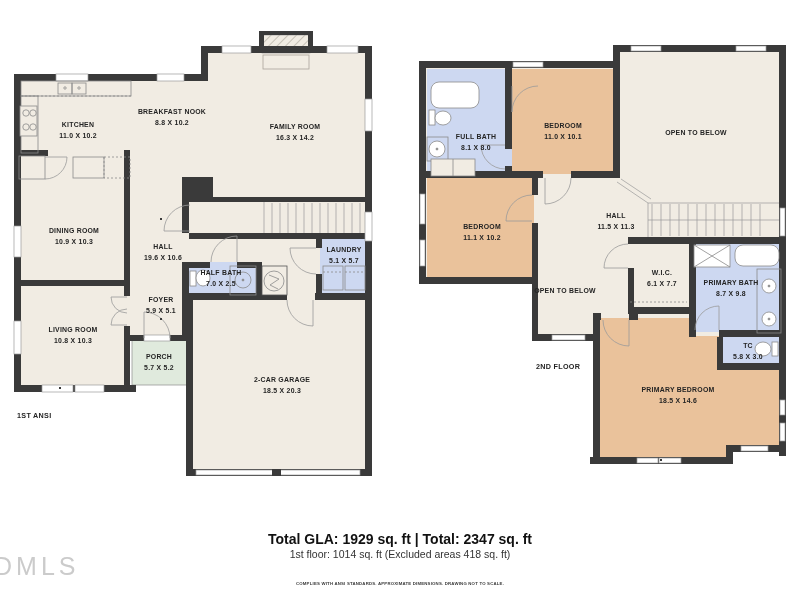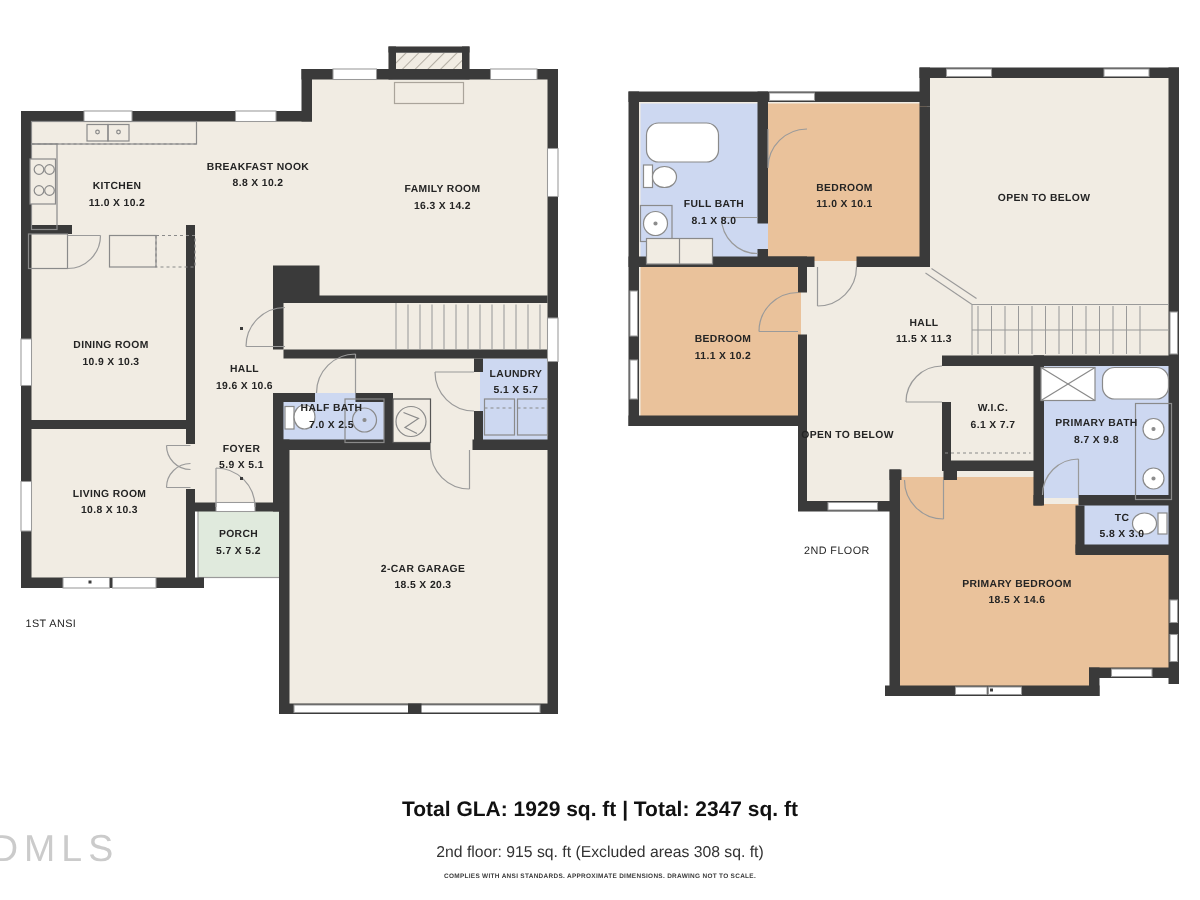--- a/index.html
+++ b/index.html
@@ -4,21 +4,21 @@
 <style>
   html,body{margin:0;padding:0;background:#ffffff;}
   #stage{position:relative;width:800px;height:600px;background:#ffffff;overflow:hidden;
          font-family:"Liberation Sans",sans-serif;}
   #plan-svg{position:absolute;left:0;top:0;}
   .rl{position:absolute;transform:translateX(-50%);text-align:center;
       font-weight:bold;font-size:6.9px;line-height:11px;color:#242424;
       letter-spacing:.25px;white-space:nowrap;z-index:5;}
   .rl span{display:block;}
   .rl span:empty{display:none;}
-  .floor-tag{position:absolute;font-weight:normal;font-size:7.2px;color:#242424;
+  .floor-tag{position:absolute;font-weight:bold;font-size:7.2px;color:#242424;
       letter-spacing:.3px;white-space:nowrap;z-index:5;}
   .fline{position:absolute;left:400px;transform:translateX(-50%);white-space:nowrap;z-index:5;
       color:#333;font-size:10.5px;}
   .fline.bold{font-weight:bold;font-size:14px;color:#111;}
   .fline.tiny{font-weight:bold;font-size:4.3px;color:#3a3a3a;letter-spacing:.2px;}
   .watermark{position:absolute;left:-6px;top:552px;font-size:25px;color:#cbcbcb;
       letter-spacing:4px;font-weight:400;z-index:4;}
 </style>
 </head>
 <body>
@@ -392,18 +392,18 @@
   <span>TC</span>
   <span>5.8 X 3.0</span>
 </div>
 <div class="rl" style="left:678px;top:384px">
   <span>PRIMARY BEDROOM</span>
   <span>18.5 X 14.6</span>
 </div>
 <div class="floor-tag" style="left:536px;top:362px">2ND FLOOR</div>
 
 <div class="fline bold" style="top:531px">Total GLA: 1929 sq. ft | Total: 2347 sq. ft</div>
-<div class="fline" style="top:562px">2nd floor: 915 sq. ft (Excluded areas 308 sq. ft)</div>
+<div class="fline" style="top:548px">1st floor: 1014 sq. ft (Excluded areas 418 sq. ft)</div>
 <div class="fline tiny" style="top:581px">COMPLIES WITH ANSI STANDARDS. APPROXIMATE DIMENSIONS. DRAWING NOT TO SCALE.</div>
 
 <div class="watermark">DMLS</div>
 
 </div>
 
 </body></html>

